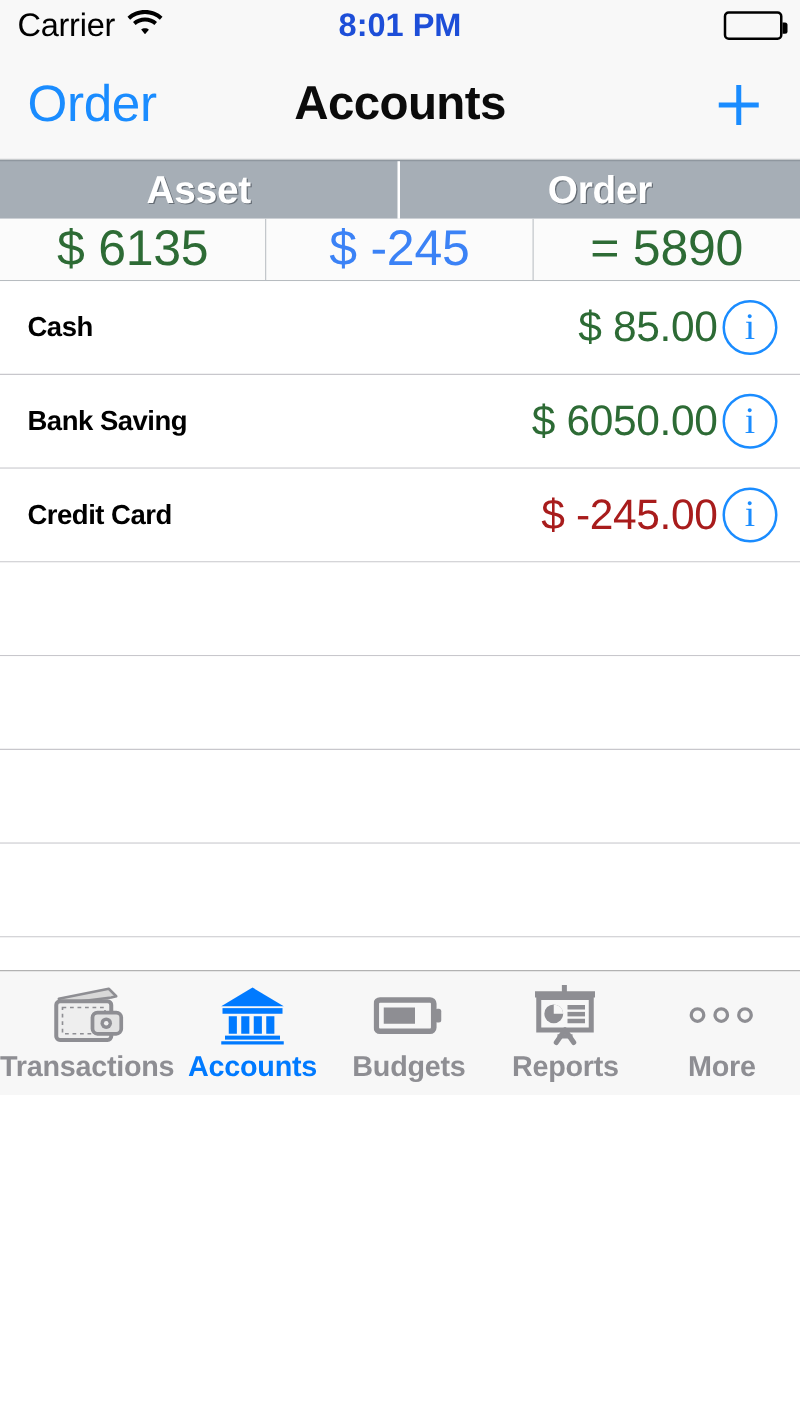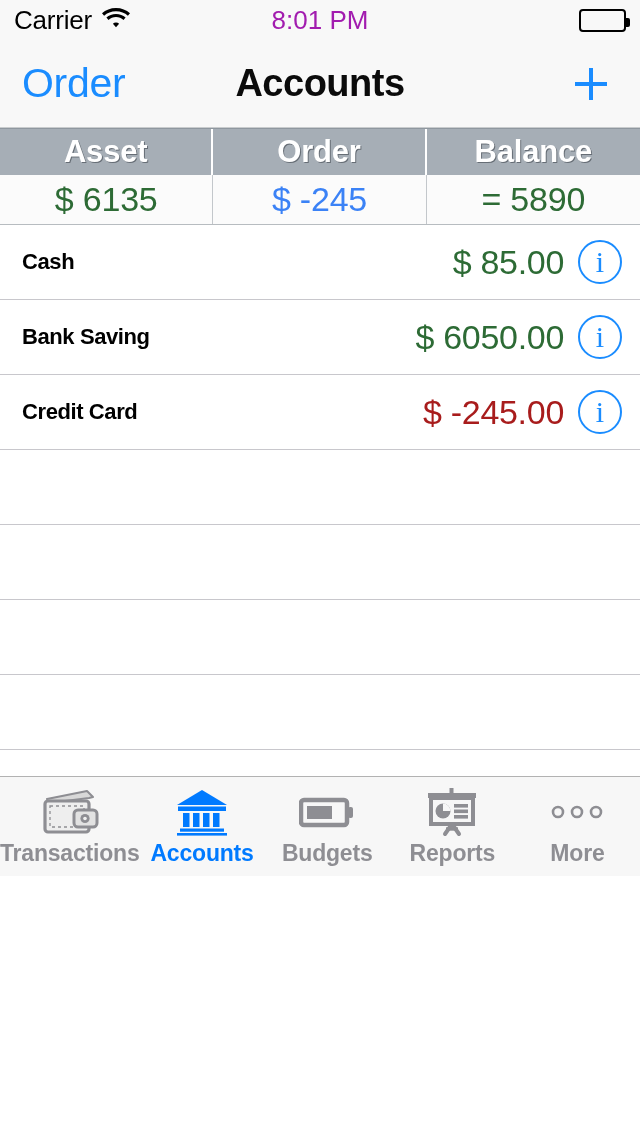--- a/index.html
+++ b/index.html
@@ -18,21 +18,21 @@
     display:flex; align-items:center;
     padding:0 14px;
     position:relative;
   }
   .sb-left { display:flex; align-items:center; gap:9px; }
   .sb-carrier { font-size:26px; color:#000; letter-spacing:-0.2px; }
   .wifi-icon { display:block; }
   .sb-time {
     position:absolute; left:0; right:0; top:0; bottom:0;
     display:flex; align-items:center; justify-content:center;
-    font-size:26px; font-weight:normal; color:#a21caf; pointer-events:none;
+    font-size:26px; font-weight:bold; color:#1d4ed8; pointer-events:none;
   }
   .sb-right { margin-left:auto; display:flex; align-items:center; }
   .battery {
     width:47px; height:23px;
     border:2.5px solid #000; border-radius:4px;
     position:relative; padding:2px;
   }
   .battery::after {
     content:""; position:absolute; right:-6px; top:7px;
     width:4px; height:9px; background:#000; border-radius:0 2px 2px 0;
@@ -79,21 +79,21 @@
   .summary-head > div:last-child { border-right:none; }
 
   .summary-vals {
     display:flex; height:50px;
     background:#fbfbfb;
     border-bottom:1px solid #b7bcc0;
   }
   .summary-vals > div {
     flex:1 1 33.3333%;
     display:flex; align-items:center; justify-content:center;
-    font-size:34px;
+    font-size:40px;
     border-right:1px solid #c3c7cb;
     letter-spacing:-0.2px;
   }
   .summary-vals > div:last-child { border-right:none; }
   .v-asset   { color:#2d6b35; }
   .v-debt    { color:#3b82f6; }
   .v-balance { color:#2d6b35; }
 
   
   .list {
@@ -106,21 +106,21 @@
     height:75px;
     display:flex; align-items:center;
     padding:0 18px 0 22px;
     border-bottom:1px solid #c8c7cc;
     background:#ffffff;
   }
   .row-name {
     font-size:22px; font-weight:bold; color:#000;
     letter-spacing:-0.4px;
   }
-  .row-right { margin-left:auto; display:flex; align-items:center; gap:14px; }
+  .row-right { margin-left:auto; display:flex; align-items:center; gap:4px; }
   .row-amount { font-size:34px; letter-spacing:-0.3px; }
   .amt-pos { color:#2d6b35; }
   .amt-neg { color:#a81c1c; }
   .info-btn {
     width:44px; height:44px; flex:0 0 44px;
     border:2.5px solid #1a8cff; border-radius:50%;
     display:flex; align-items:center; justify-content:center;
     cursor:pointer;
   }
   .info-btn span {
@@ -182,21 +182,20 @@
       <svg width="48" height="48" viewBox="0 0 48 48">
         <path d="M24 8 L24 40 M8 24 L40 24" stroke="#1a8cff" stroke-width="4" stroke-linecap="butt"></path>
       </svg>
     </div>
   </div>
 
   <div class="summary">
     <div class="summary-head">
       <div>Asset</div>
       <div>Order</div>
-      <div>Balance</div>
     </div>
     <div class="summary-vals">
       <div class="v-asset">$ 6135</div>
       <div class="v-debt">$ -245</div>
       <div class="v-balance">= 5890</div>
     </div>
   </div>
 
   <div class="list" id="account-list">
       <div class="row">

